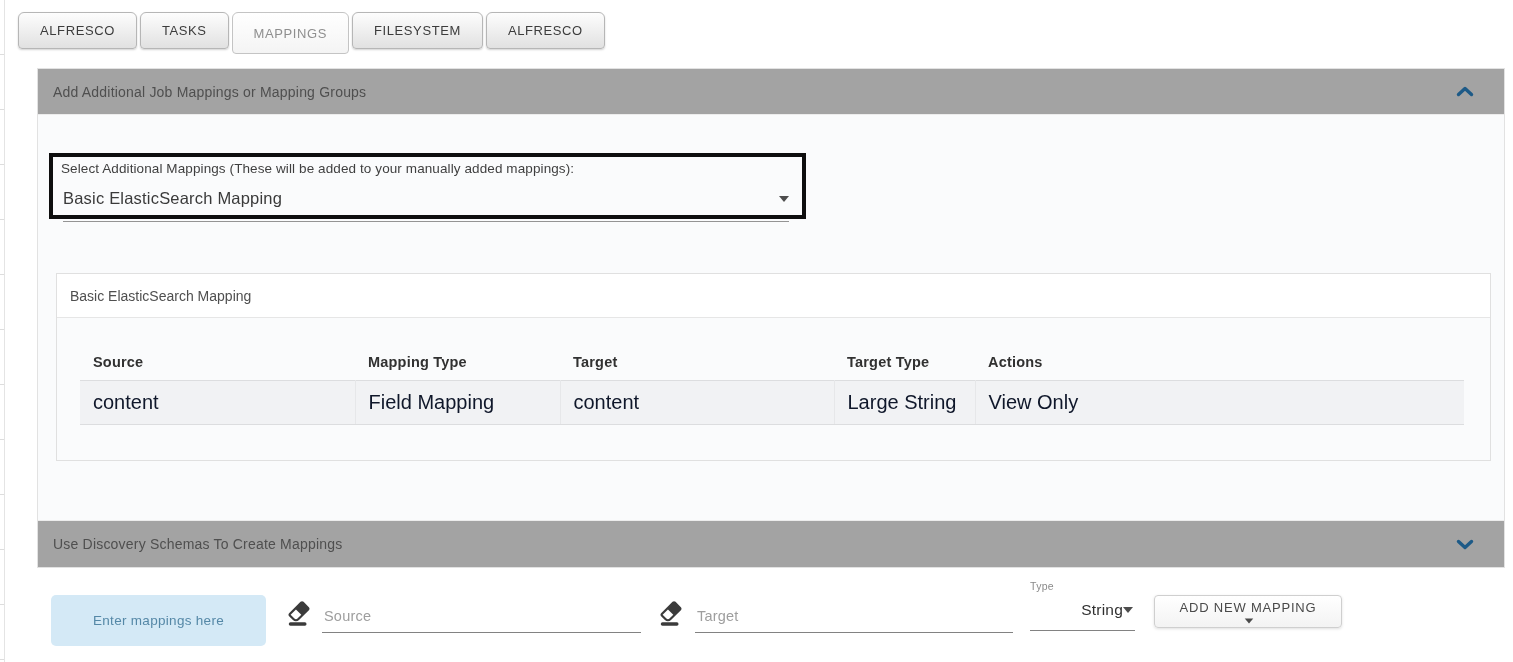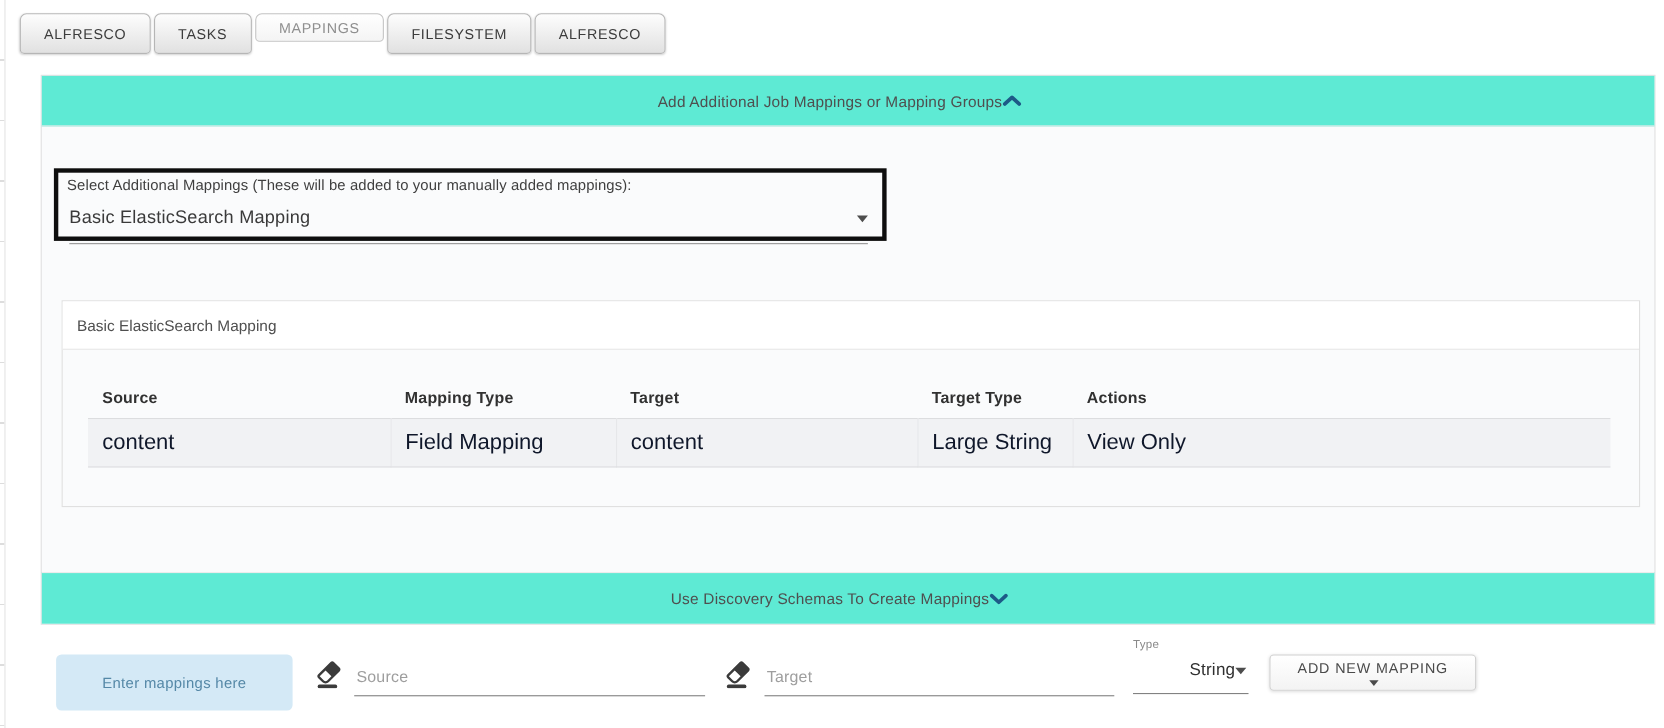--- a/index.html
+++ b/index.html
@@ -11,28 +11,28 @@
   .left-edge { position:absolute; left:0; top:0; width:5px; height:662px;
     border-right:1px solid #e4e4e4;
     background:repeating-linear-gradient(#ffffff 0 54px, #dddddd 54px 55px); }
 
   
   .tabbar { position:absolute; left:18px; top:12px; display:flex; gap:3px; align-items:flex-start; z-index:3; }
   .tab { height:37px; padding:0 21px; display:flex; align-items:center; cursor:pointer;
     background:linear-gradient(#fdfdfd,#e1e1e1); border:1px solid #b6b6b6;
     border-radius:6px 6px 4px 4px; box-shadow:0 1px 2px rgba(0,0,0,.18);
     font-size:13px; letter-spacing:.6px; color:#3c3c3c; white-space:nowrap; }
-  .tab.active { height:26px; background:linear-gradient(#ffffff,#f4f4f4);
+  .tab.active { height:42px; background:linear-gradient(#ffffff,#f4f4f4);
     color:#8f8f8f; border-color:#c4c4c4; box-shadow:none; z-index:4; }
 
   
   .panel { position:absolute; left:37px; top:68px; width:1468px; height:500px;
     border:1px solid #e2e2e2; background:#fafbfc; }
-  .panel-header { height:46px; background:#5eead4; border-bottom:1px solid #ececec;
-    display:flex; align-items:center; justify-content:center;
+  .panel-header { height:46px; background:#a3a3a3; border-bottom:1px solid #ececec;
+    display:flex; align-items:center; justify-content:space-between;
     padding:0 30px 0 15px; font-size:14px; color:#4f4f4f; letter-spacing:.2px; cursor:pointer; }
   .panel-header.discovery { position:absolute; left:0; right:0; bottom:0; height:47px;
     border-bottom:none; border-top:1px solid #ececec; }
 
   
   .select-box { position:absolute; left:11px; top:84px; width:757px; height:66px;
     border:4px solid #0e0e0e; padding:4px 8px 4px 8px; background:transparent; }
   .select-label { display:block; font-size:13.5px; color:#3f3f3f; letter-spacing:.1px; }
   .select-control { margin:13px 2px 0 2px; width:726px; position:relative;
     padding-bottom:13px; border-bottom:1px solid #949494; cursor:pointer;

